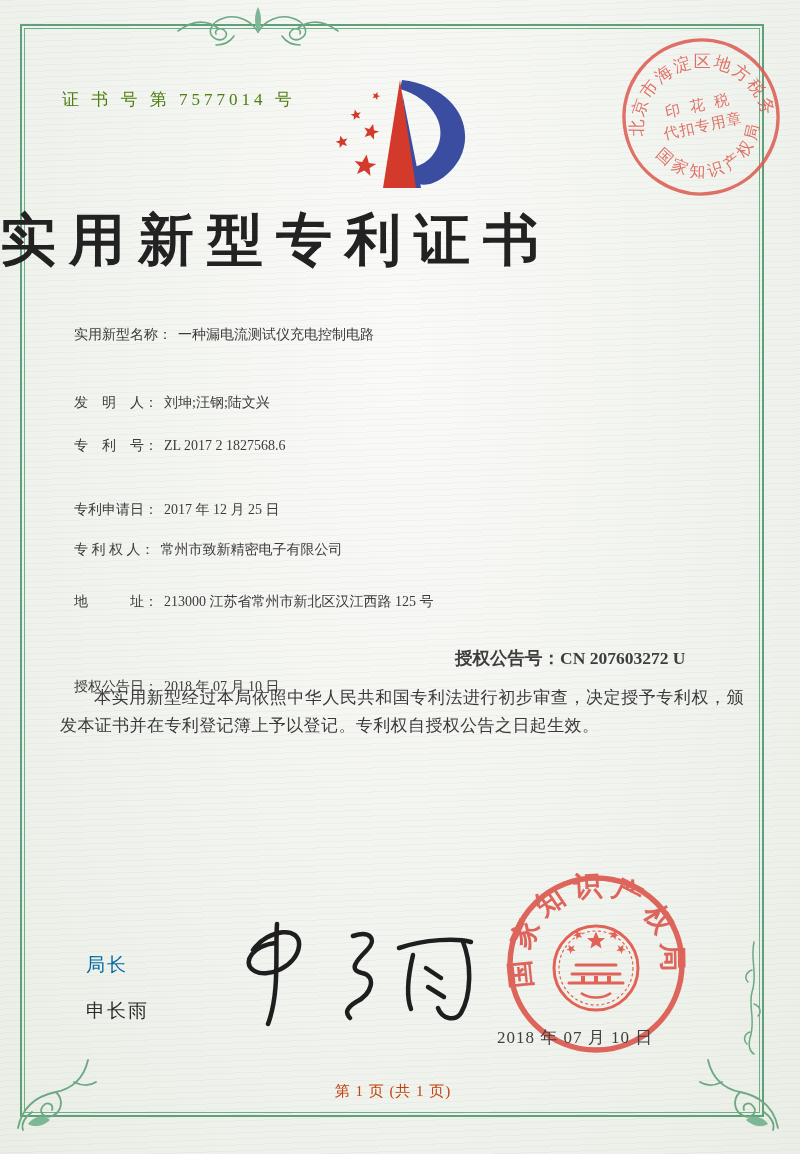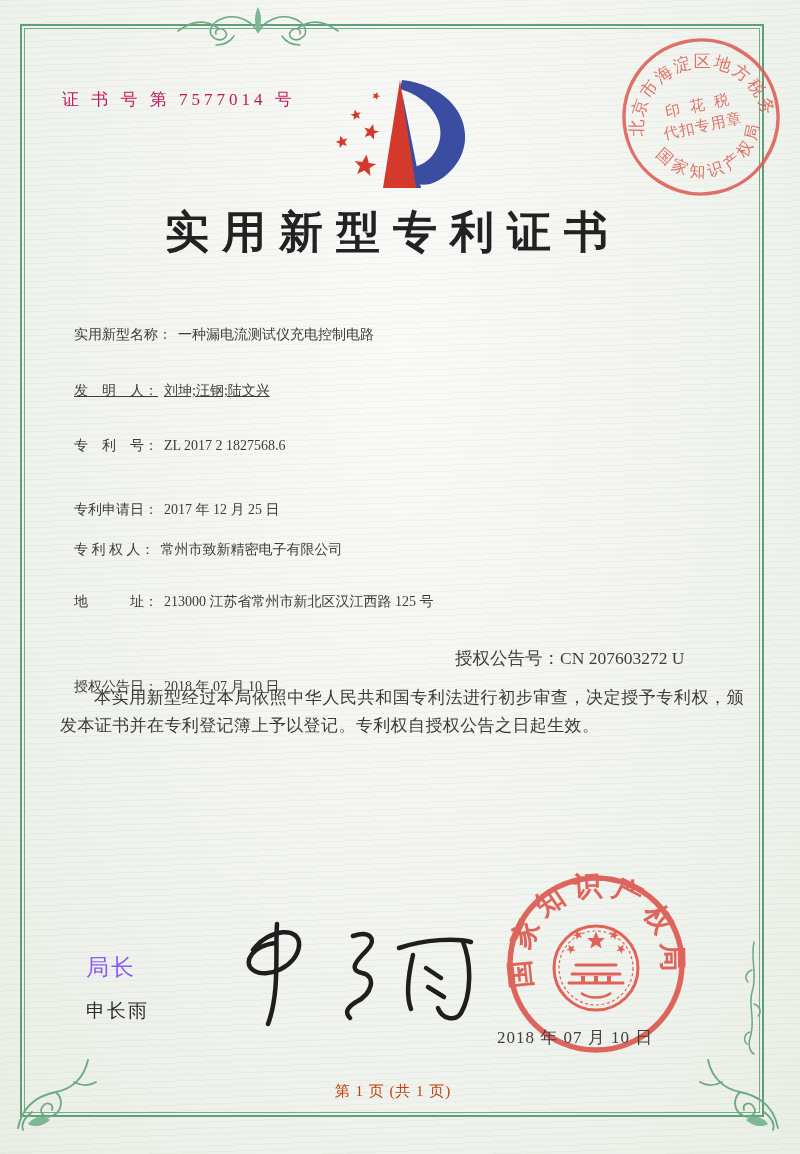--- a/index.html
+++ b/index.html
@@ -21,46 +21,46 @@
     position:absolute; left:20px; top:24px; right:36px; bottom:37px;
     border:2px solid #5f9f79;
   }
   .frame-inner{
     position:absolute; inset:2px;
     border:1px solid #6fae88;
   }
 
   .cert-no{
     left:62px; top:88px;
-    font-size:17px; letter-spacing:4px; color:#be185d;
+    font-size:17px; letter-spacing:4px; color:#4d7c0f;
   }
 
   .logo{ left:323px; top:74px; }
 
   .title{
-    left:0; right:14px; top:203px; text-align:center;
-    font-size:44px; letter-spacing:13px; color:#222; font-weight:600;
+    left:0; right:14px; top:203px; text-align:left;
+    font-size:56px; letter-spacing:13px; color:#222; font-weight:600;
   }
   .field-row{ position:absolute; left:74px; font-size:14px; color:#3c3c3c; white-space:nowrap; }
   .field-row .lbl{ color:#3c3c3c; }
   .field-row .val{ margin-left:6px; }
-  .row0{ top:326px; } .row1{ top:382px;text-decoration:underline; } .row2{ top:437px; }
+  .row0{ top:326px; } .row1{ top:394px; } .row2{ top:437px; }
   .row3{ top:501px; } .row4{ top:541px; } .row5{ top:593px; }
   .row6{ top:678px; }
-  .col-right{ position:absolute; left:455px; top:646px; font-size:17.5px; white-space:nowrap; }
+  .col-right{ position:absolute; left:455px; top:646px; font-size:17.5px; white-space:nowrap;font-weight:bold; }
 
   .body-text{
     left:60px; right:56px; top:684px;
     font-size:17px; line-height:27.5px; letter-spacing:0.4px;
     color:#3a3a3a; text-align:justify;
   }
   .body-text p{ text-indent:2em; }
 
   .director{ left:86px; top:952px; font-family:"Liberation Sans","DejaVu Sans",sans-serif;
-    font-size:23px; color:#8b5cf6; letter-spacing:2px; }
+    font-size:19px; color:#0369a1; letter-spacing:2px; }
   .director-name{ left:86px; top:998px; font-family:"Liberation Sans","DejaVu Sans",sans-serif;
     font-size:19px; color:#2b2b2b; letter-spacing:2px;text-align:center; }
 
   .signature{ left:205px; top:912px; }
 
   .seal-bottom{ left:505px; top:873px; }
   .seal-top{ left:620px; top:36px; transform:rotate(-12deg); }
 
   .seal-date{
     left:497px; top:1026px; font-size:17px; color:#3f3f3f; letter-spacing:1px;

